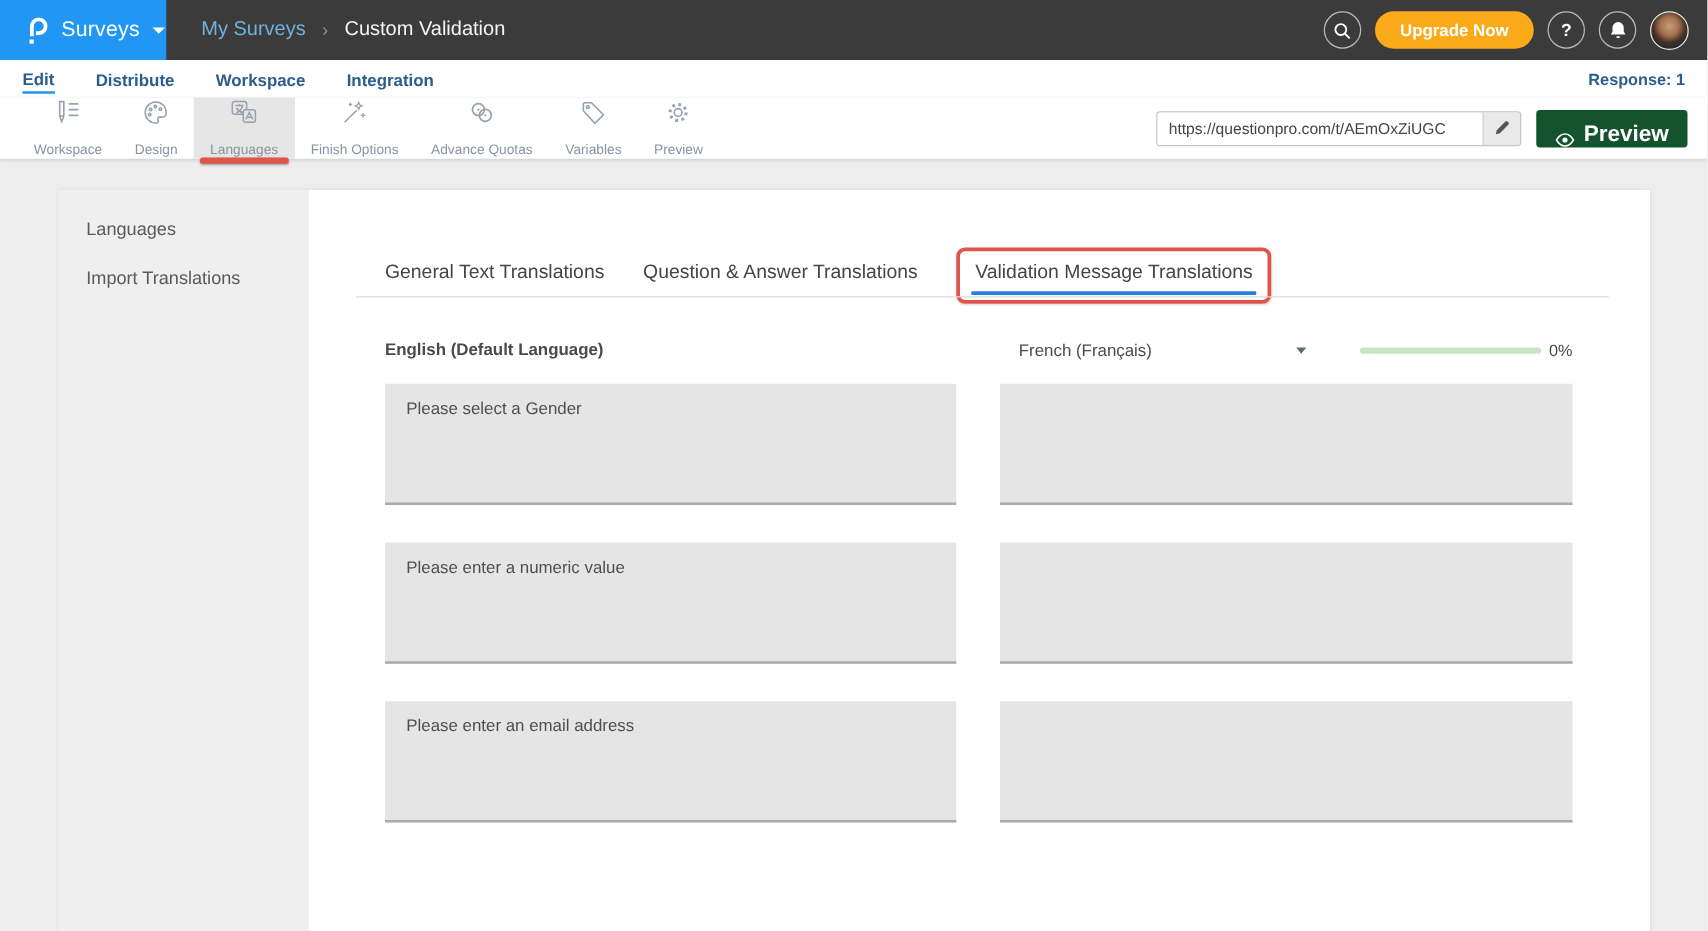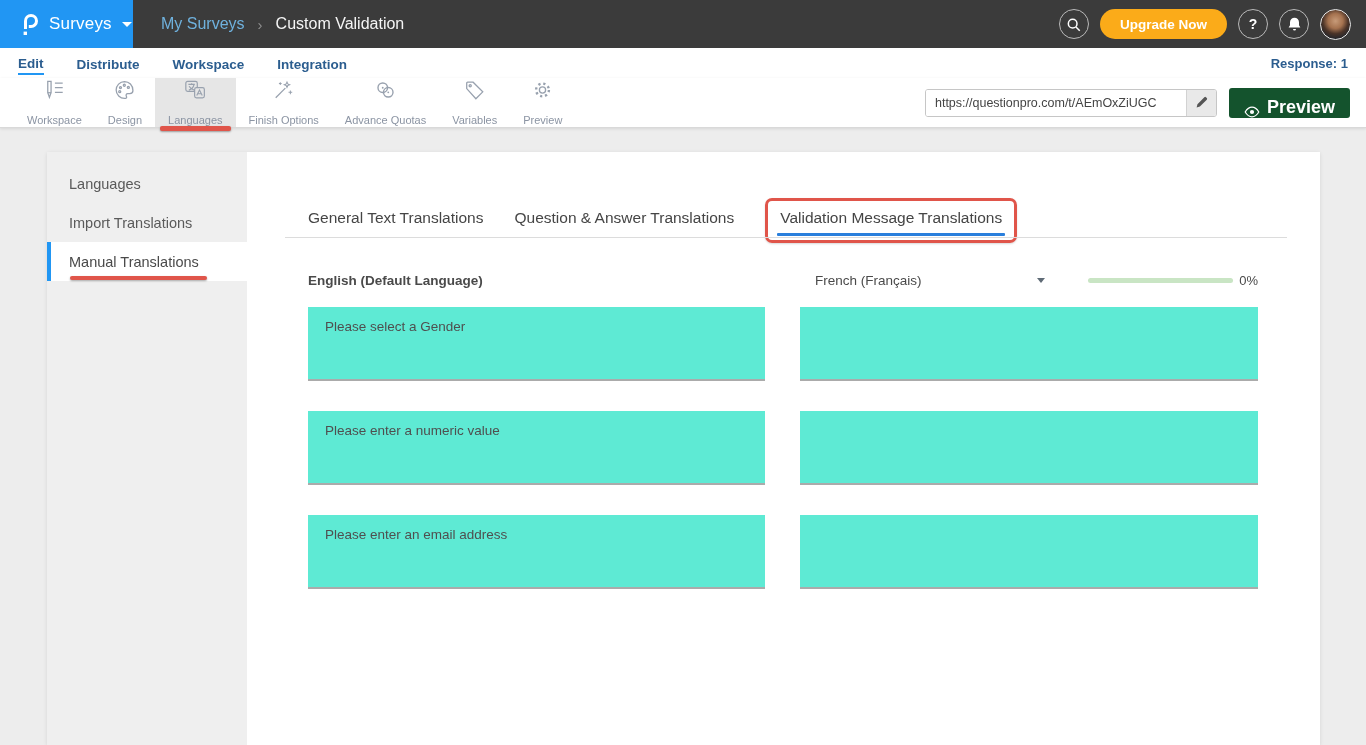--- a/index.html
+++ b/index.html
@@ -66,21 +66,21 @@
   .src-lang-label { font-size:13.5px; font-weight:bold; color:#4a4a4a; }
   .tgt-select { display:flex; align-items:center; justify-content:space-between; width:245px; padding-left:15px; cursor:pointer; }
   .tgt-lang-label { font-size:13.5px; font-weight:normal; color:#4a4a4a; }
   .chev-down { width:0; height:0; border-left:4.5px solid transparent; border-right:4.5px solid transparent; border-top:5px solid #5f6b76; }
   .progress-track { width:145px; height:5px; background:#c9e5c4; border-radius:3px; margin-left:43px; }
   .progress-pct { margin-left:auto; font-size:13px; color:#4a4a4a; }
 
   
   .rows { margin-top:17px; }
   .trow { display:flex; gap:35px; margin-bottom:30px; }
-  .tbox { width:457px; height:74px; background:#5eead4; border:none; border-bottom:2px solid #ababab; padding:11px 17px; font-size:13.5px; color:#4f4f4f; line-height:1.35; cursor:text; }
+  .tbox { width:457px; height:97px; background:#e5e5e5; border:none; border-bottom:2px solid #ababab; padding:11px 17px; font-size:13.5px; color:#4f4f4f; line-height:1.35; cursor:text; }
   .tbox.tgt { width:458px; }
 </style>
 </head>
 <body>
 
 <header class="topbar">
   <div class="brand">
     <svg width="21" height="25" viewBox="0 0 21 25">
       <path d="M6.5 17 V9 a5.5 5.5 0 1 1 5.5 5.5 h-2.2" fill="none" stroke="#fff" stroke-width="3"></path>
       <rect x="4.6" y="19.6" width="3.4" height="3.4" fill="#fff"></rect>
@@ -227,24 +227,20 @@
 <div class="page">
   <div class="card">
 
     <aside class="sidebar">
       <div class="side-item">
         <span>Languages</span>
       </div>
       <div class="side-item">
         <span>Import Translations</span>
       </div>
-      <div class="side-item active">
-        <span>Manual Translations</span>
-        <span class="annot-bar side"></span>
-      </div>
     </aside>
 
     <section class="main">
 
       <div class="tabrow">
         <div class="tabs">
           <span class="tab">General Text Translations</span>
           <span class="tab">Question &amp; Answer Translations</span>
           <span class="tab annotated">Validation Message Translations</span>
         </div>

